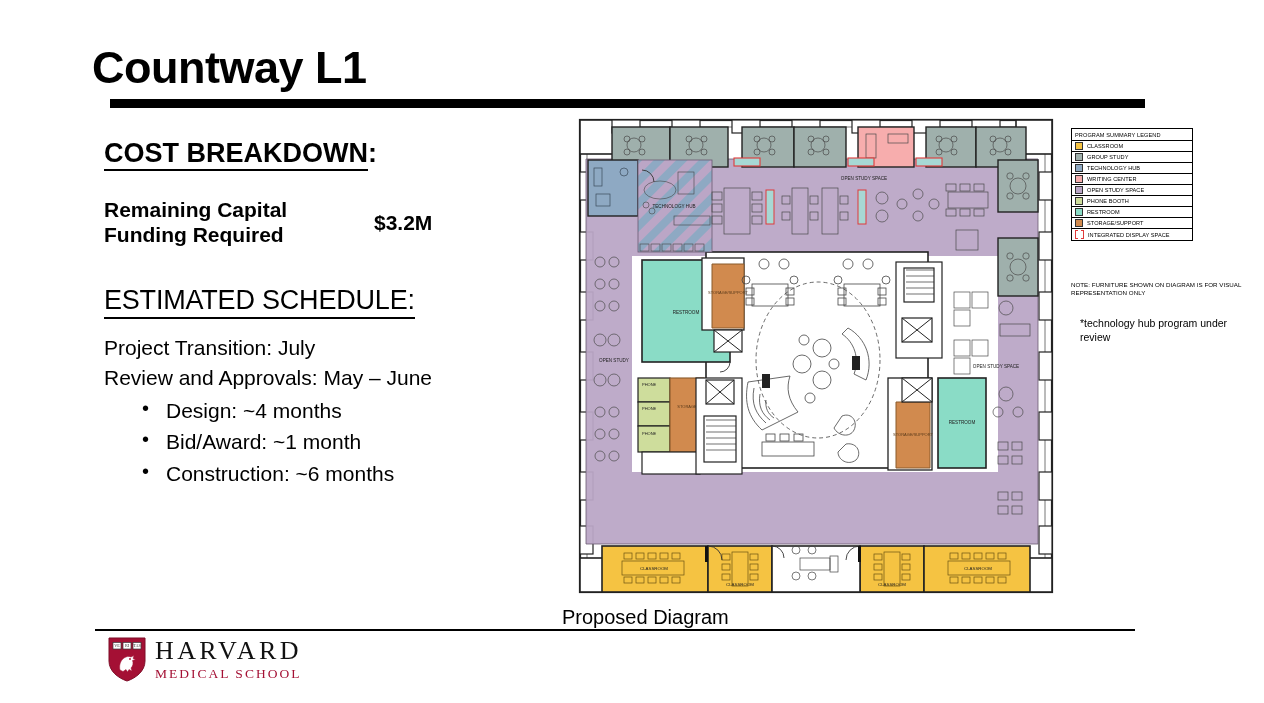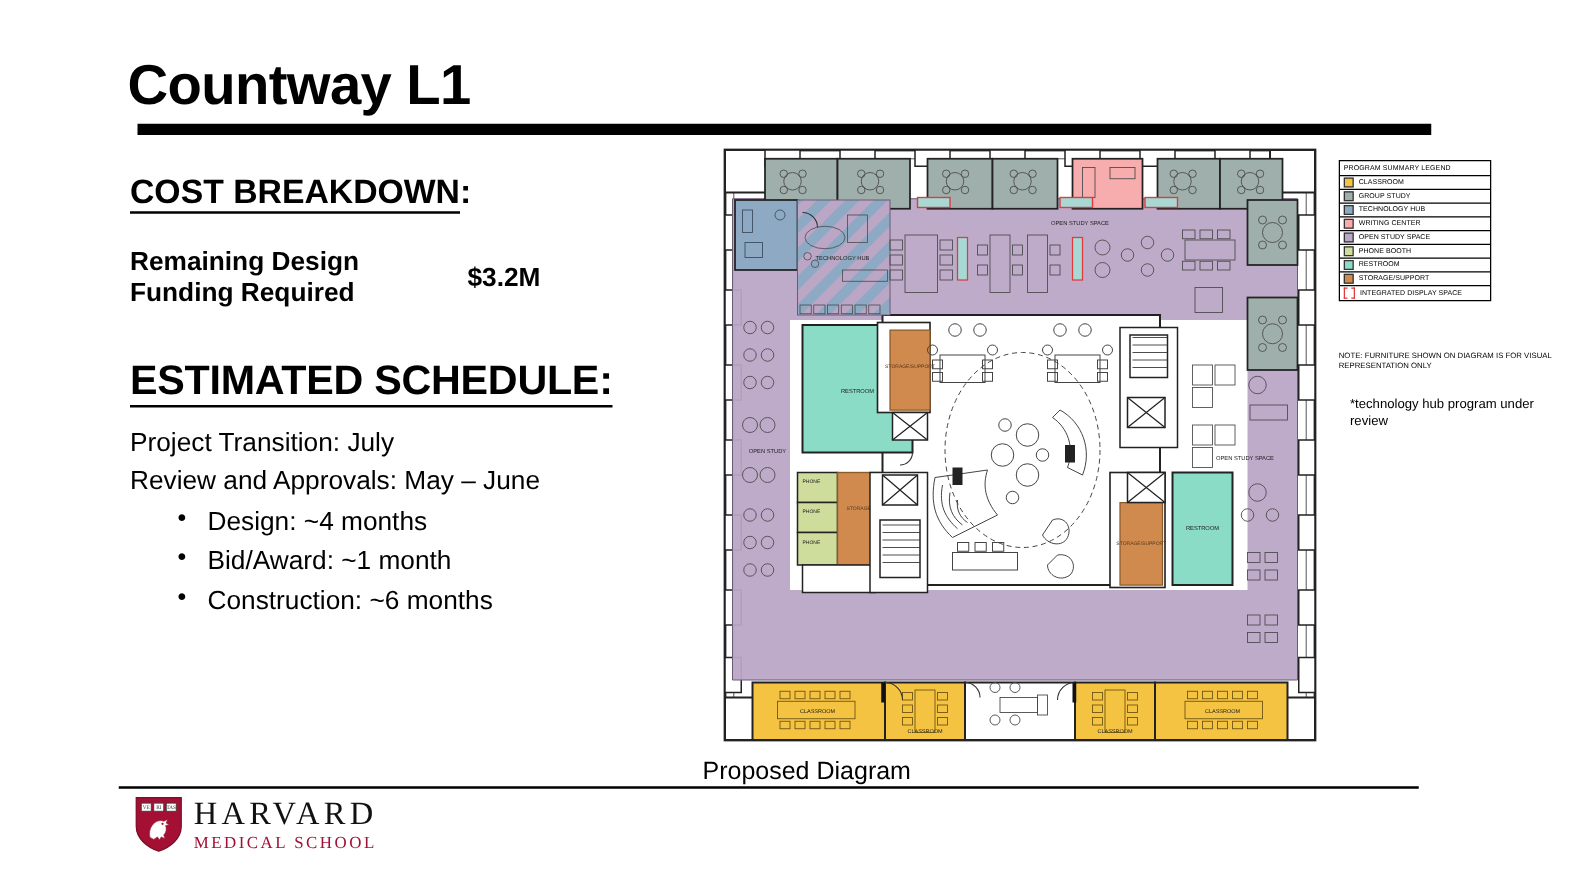--- a/index.html
+++ b/index.html
@@ -5,33 +5,33 @@
   html,body{margin:0;padding:0;}
   body{
     width:1264px;height:703px;background:#ffffff;overflow:hidden;
     font-family:"Liberation Sans",sans-serif;color:#000;
     position:relative;
   }
   .slide{position:absolute;inset:0;}
 
   
   .title{
-    position:absolute;left:102px;top:44px;
+    position:absolute;left:92px;top:44px;
     font-size:45px;font-weight:bold;letter-spacing:-0.5px;line-height:1.05;
     font-family:"Liberation Sans",sans-serif;
   }
   .title-rule{
     position:absolute;left:110px;top:99px;width:1035px;height:9px;background:#000;
   }
 
   
   .left{position:absolute;left:104px;top:138px;width:420px;}
 
   .h2{
-    font-size:33px;font-weight:bold;letter-spacing:-0.2px;
+    font-size:27px;font-weight:normal;letter-spacing:-0.2px;
     display:inline-block;border-bottom:2.5px solid #000;padding-bottom:1px;
   }
   .heading-row{margin-bottom:13px;}
   .h2wrap{font-size:27px;font-weight:bold;}
   .h2u{border-bottom:2.5px solid #000;padding-bottom:1px;}
 
   .cost-table{margin-top:22px;width:390px;border-collapse:collapse;}
   .cost-table td{
     font-size:21px;padding:7px 0;vertical-align:middle;
     font-family:"Liberation Sans",sans-serif;
@@ -115,21 +115,21 @@
   <div class="left">
 
     <div class="heading-row">
       <span class="h2wrap"><span class="h2u">COST BREAKDOWN</span><span>:</span></span>
     </div>
 
     <table class="cost-table">
       <tbody>
       <tr>
         <td class="bold tight">
-          <span>Remaining Design</span><br>
+          <span>Remaining Capital</span><br>
           <span>Funding Required</span>
         </td>
         <td class="val bold">$3.2M</td>
       </tr>
     </tbody>
       </table>
 
     <div class="sched-head">
       <span class="h2">ESTIMATED SCHEDULE:</span>
     </div>

